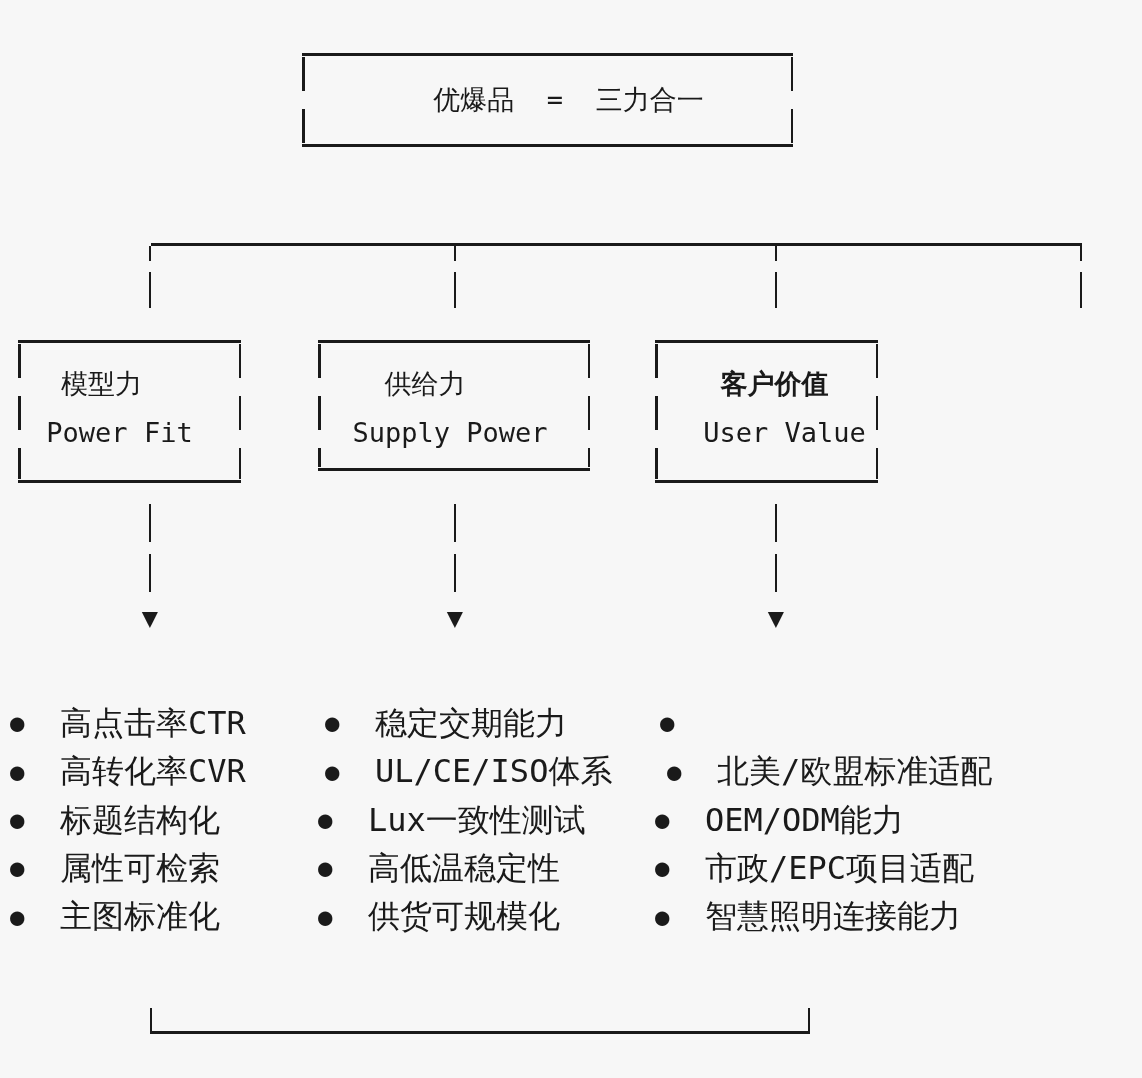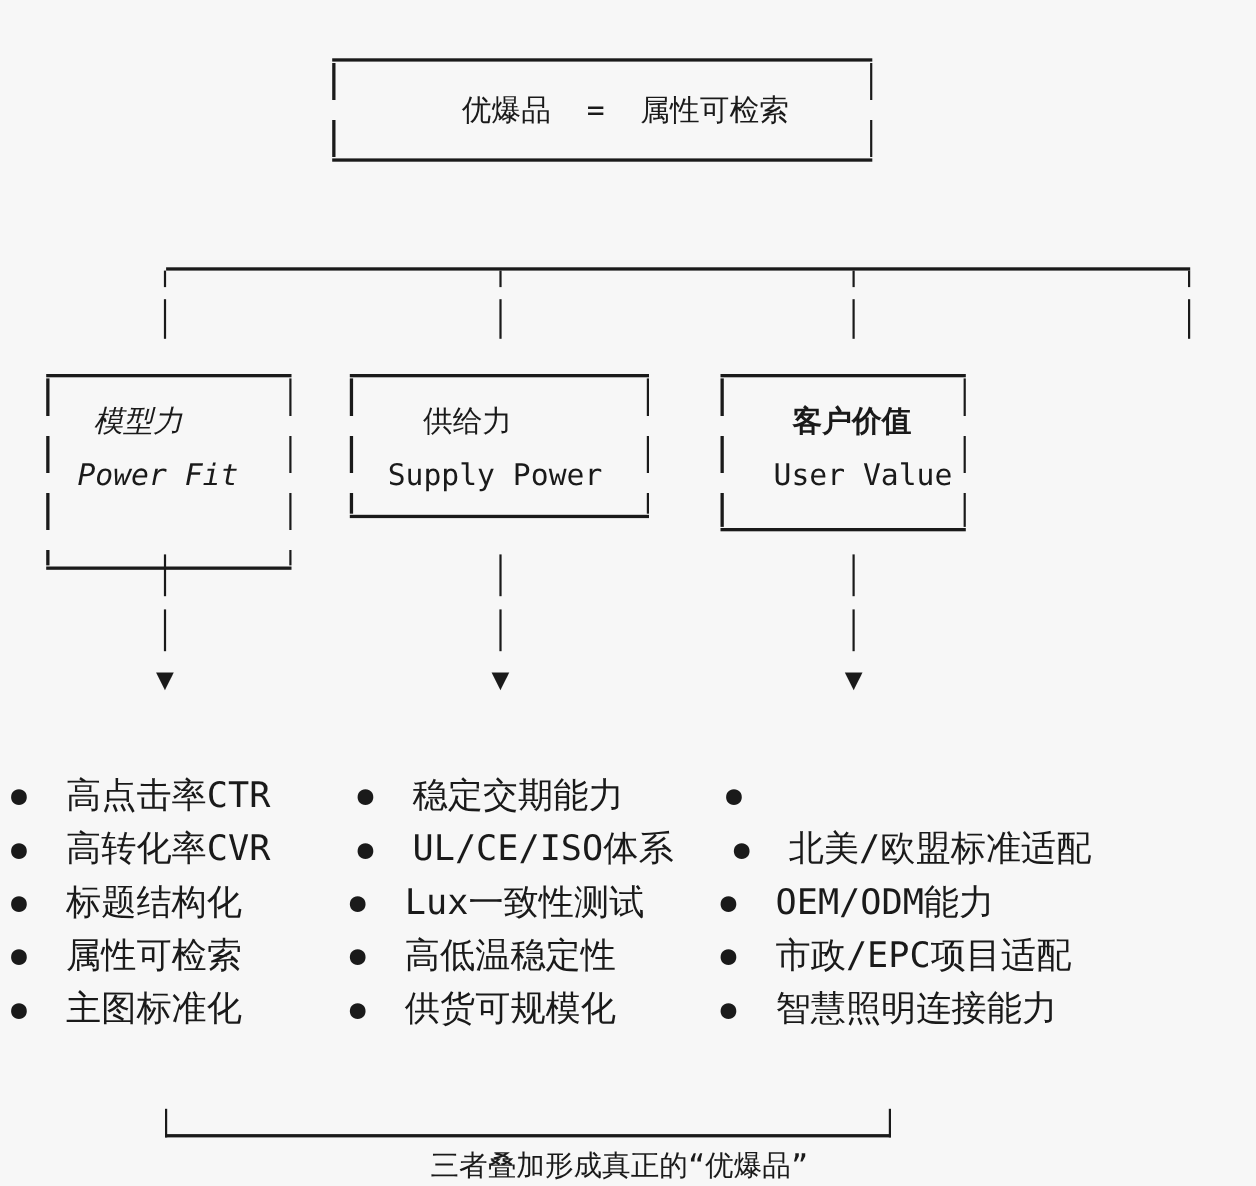--- a/index.html
+++ b/index.html
@@ -55,40 +55,40 @@
 </head>
 <body>
 
 <div class="canvas">
 
   <div class="abox" style="left:302px;top:53px;width:491px;height:94px;">
     <span class="e-top"></span>
     <span class="e-bot"></span>
     <span class="e-l"></span>
     <span class="e-r"></span>
-    <div class="root-label">优爆品  =  属性可检索</div>
+    <div class="root-label">优爆品  =  三力合一</div>
   </div>
 
   <div>
     <span class="hline" style="left:151px;top:243px;width:931px;"></span>
 
     <span class="vdash" style="left:148.5px;top:246px;height:15px;"></span>
     <span class="vdash" style="left:148.5px;top:272px;height:36px;"></span>
 
     <span class="vdash" style="left:453.5px;top:246px;height:15px;"></span>
     <span class="vdash" style="left:453.5px;top:272px;height:36px;"></span>
 
     <span class="vdash" style="left:774.5px;top:246px;height:15px;"></span>
     <span class="vdash" style="left:774.5px;top:272px;height:36px;"></span>
 
     <span class="vdash" style="left:1079.5px;top:246px;height:15px;"></span>
     <span class="vdash" style="left:1079.5px;top:272px;height:36px;"></span>
   </div>
 
-  <div class="abox" style="left:42px;top:340px;width:223px;height:178px;font-style:italic;">
+  <div class="abox" style="left:18px;top:340px;width:223px;height:143px;">
     <span class="e-top"></span>
     <span class="e-bot"></span>
     <span class="e-l"></span>
     <span class="e-r"></span>
     <div class="branch-inner">
       <div class="title-zh nx-m28">模型力</div>
       <div class="title-en nx-m10">Power Fit</div>
     </div>
   </div>
 
@@ -197,15 +197,14 @@
       <span class="itxt">智慧照明连接能力</span>
     </div>
   </div>
 
   <div>
     <span class="vdash" style="left:149.5px;top:1008px;height:26px;"></span>
     <span class="vdash" style="left:807.5px;top:1008px;height:26px;"></span>
     <span class="hline" style="left:150px;top:1031px;width:660px;"></span>
   </div>
 
-  <div class="caption">三者叠加形成真正的“优爆品”</div>
 
 </div>
 
 </body></html>

